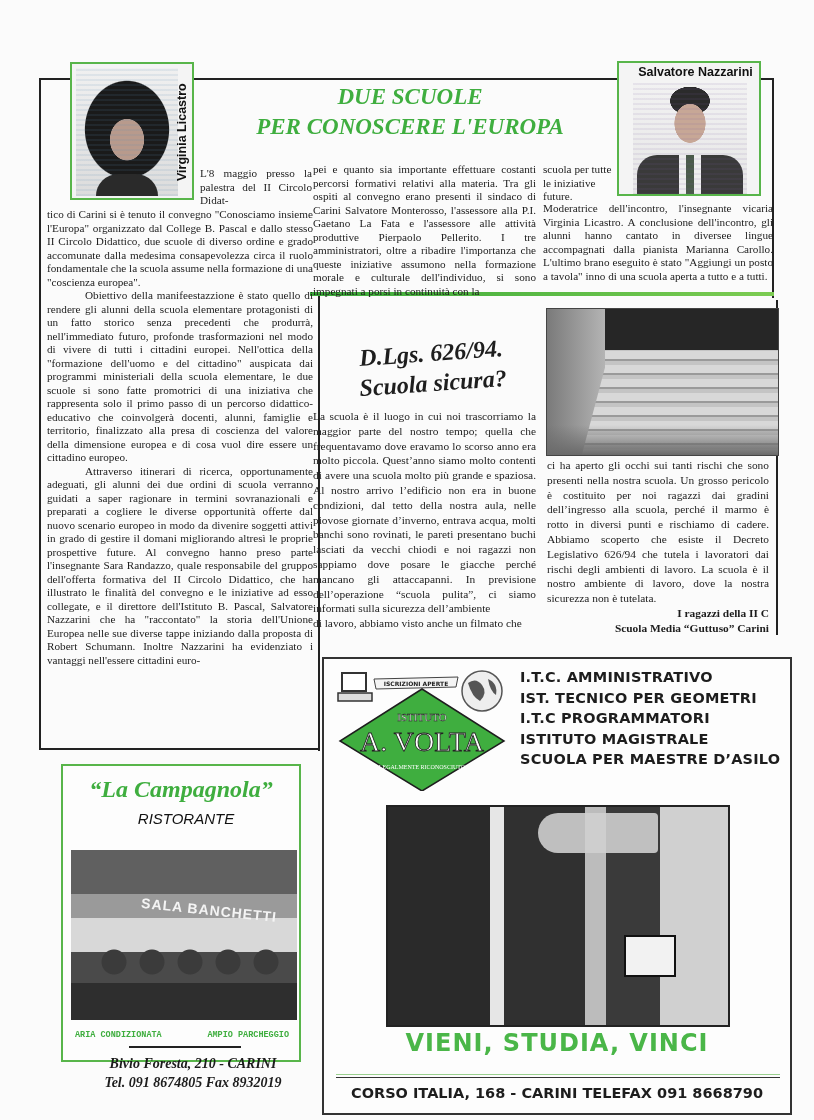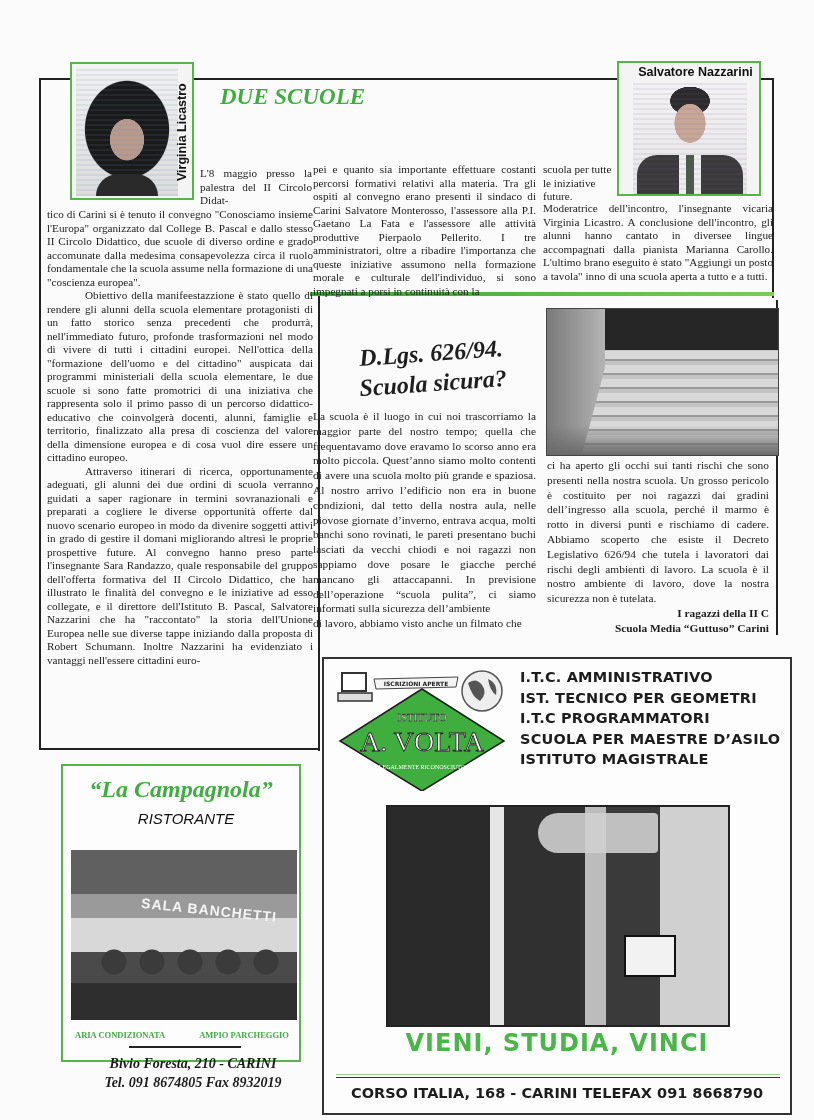--- a/index.html
+++ b/index.html
@@ -67,21 +67,21 @@
     background: linear-gradient(90deg, #3a3a3a 0 40%, #eee 40% 46%, #4a5a4a 46% 54%, #eee 54% 60%, #3a3a3a 60%);
     border-radius: 20px 20px 0 0;
   }
   .photo-man::before {
     content: ""; position: absolute; inset: 0; z-index: 2;
     background: repeating-linear-gradient(0deg, rgba(120,90,160,0.10) 0 2px, transparent 2px 5px);
   }
 
   
   #headline {
-    left: 220px; top: 82px; width: 380px; 
+    left: 220px; top: 82px; width: 380px; text-align: center;
     font-family: "Liberation Serif", serif; font-style: italic; font-weight: bold;
     color: #3fae3f; font-size: 23px; line-height: 30px;
   }
 
   
   .txt {
     position: absolute; font-family: "Liberation Serif", serif; font-size: 11.2px; line-height: 13.5px;
     text-align: justify; color: #1c1c1c;
   }
   .txt p { margin: 0; }
@@ -145,21 +145,21 @@
   }
   .plants {
     position: absolute; left: 24px; top: 92px; width: 190px; height: 40px;
     background: radial-gradient(circle at 10% 50%, #3b3b3b 0 12px, transparent 13px),
                 radial-gradient(circle at 30% 50%, #3b3b3b 0 12px, transparent 13px),
                 radial-gradient(circle at 50% 50%, #3b3b3b 0 12px, transparent 13px),
                 radial-gradient(circle at 70% 50%, #3b3b3b 0 12px, transparent 13px),
                 radial-gradient(circle at 90% 50%, #3b3b3b 0 12px, transparent 13px);
   }
   .camp-feature {
-    position: absolute; top: 264px; font-family: Liberation Serif, serif; font-weight: bold;
+    position: absolute; top: 264px; font-family: Liberation Mono, monospace; font-weight: bold;
     font-size: 8.5px; color: #3fae3f;
   }
   #feature-1 { left: 12px; }
   #feature-2 { right: 10px; }
   #camp-rule { position: absolute; left: 66px; top: 280px; width: 112px; height: 2px; background: #222; }
   #campagnola-address {
     position: absolute; left: 0; top: 288px; width: 100%; text-align: center;
     font-family: "Liberation Serif", serif; font-style: italic; font-weight: bold; font-size: 14px; line-height: 19px; color: #1c1c1c; padding-left: 24px;
   }
 
@@ -210,20 +210,21 @@
   <div class="vertical-name">Virginia Licastro</div>
 </div>
 
 <div id="portrait-nazzarini" class="portrait">
   <div class="name-top">Salvatore Nazzarini</div>
   <div class="photo-man"></div>
 </div>
 
 <div id="headline" class="abs">
   <div>DUE SCUOLE</div>
+  <div>PER CONOSCERE L'EUROPA</div>
 </div>
 
 <div id="intro-text" class="txt">
   <p>L'8 maggio presso la palestra del II Circolo Didat-</p>
 </div>
 <div id="col1-text" class="txt">
   <p>tico di Carini si è tenuto il convegno "Conosciamo insieme l'Europa" organizzato dal College B. Pascal e dallo stesso II Circolo Didattico, due scuole di diverso ordine e grado accomunate dalla medesima consapevolezza circa il ruolo fondamentale che la scuola assume nella formazione di una "coscienza europea".</p>
   <p class="indent">Obiettivo della manifeestazzione è stato quello di rendere gli alunni della scuola elementare protagonisti di un fatto storico senza precedenti che produrrà, nell'immediato futuro, profonde trasformazioni nel modo di vivere di tutti i cittadini europei. Nell'ottica della "formazione dell'uomo e del cittadino" auspicata dai programmi ministeriali della scuola elementare, le due scuole si sono fatte promotrici di una iniziativa che rappresenta solo il primo passo di un percorso didattico-educativo che coinvolgerà docenti, alunni, famiglie e territorio, finalizzato alla presa di coscienza del valore della dimensione europea e di cosa vuol dire essere un cittadino europeo.</p>
   <p class="indent">Attraverso itinerari di ricerca, opportunamente adeguati, gli alunni dei due ordini di scuola verranno guidati a saper ragionare in termini sovranazionali e preparati a cogliere le diverse opportunità offerte dal nuovo scenario europeo in modo da divenire soggetti attivi in grado di gestire il domani migliorando altresì le proprie prospettive future. Al convegno hanno preso parte l'insegnante Sara Randazzo, quale responsabile del gruppo dell'offerta formativa del II Circolo Didattico, che ha illustrato le finalità del convegno e le iniziative ad esso collegate, e il direttore dell'Istituto B. Pascal, Salvatore Nazzarini che ha "raccontato" la storia dell'Unione Europea nelle sue diverse tappe iniziando dalla proposta di Robert Schumann. Inoltre Nazzarini ha evidenziato i vantaggi nell'essere cittadini euro-</p>
 </div>
@@ -286,22 +287,22 @@
     <polygon points="90,24 172,76 90,126 8,76" fill="#3fae3f" stroke="#1e1e1e" stroke-width="1.5"></polygon>
     <text x="90" y="56" font-size="11" text-anchor="middle" font-family="Liberation Serif, serif" fill="#fff" stroke="#222" stroke-width="0.4">ISTITUTO</text>
     <text x="90" y="86" font-size="28" text-anchor="middle" font-family="Liberation Serif, serif" fill="#fff" stroke="#222" stroke-width="0.8">A. VOLTA</text>
     <text x="90" y="104" font-size="6" text-anchor="middle" font-family="Liberation Serif, serif" fill="#fff">LEGALMENTE RICONOSCIUTO</text>
   </svg>
 
   <div id="volta-courses">
     <div>I.T.C. AMMINISTRATIVO</div>
     <div>IST. TECNICO PER GEOMETRI</div>
     <div>I.T.C PROGRAMMATORI</div>
+    <div>ISTITUTO MAGISTRALE</div>
     <div>SCUOLA PER MAESTRE D’ASILO</div>
-    <div>ISTITUTO MAGISTRALE</div>
   </div>
 
   <div id="volta-photo"></div>
   <div id="volta-slogan">VIENI, STUDIA, VINCI</div>
   <div id="volta-rule1"></div>
   <div id="volta-rule2"></div>
   <div id="volta-address">CORSO ITALIA, 168 - CARINI TELEFAX 091 8668790</div>
 </div>
 
 </body></html>

